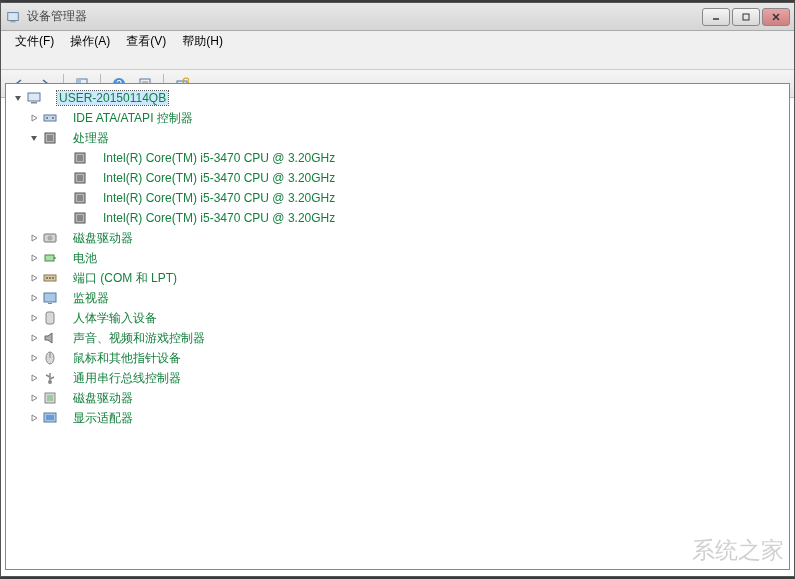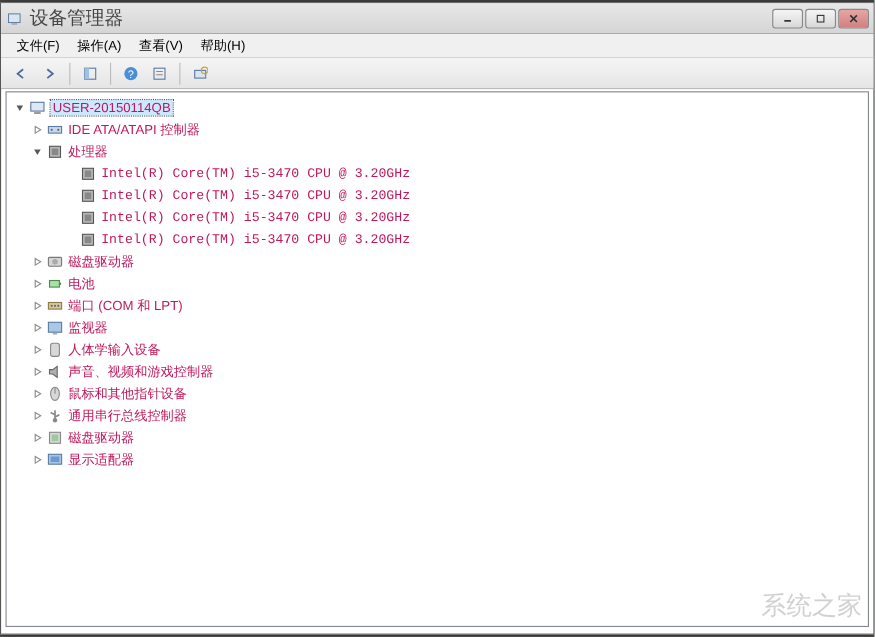--- a/index.html
+++ b/index.html
@@ -2,43 +2,43 @@
 <html><head>
 <meta charset="utf-8">
 <style>
 * { box-sizing: border-box; margin: 0; padding: 0; }
 body { font-family: "Microsoft YaHei", "Segoe UI", Tahoma, sans-serif; font-size: 12px; background: #4a4a4a; width: 795px; height: 579px; overflow: hidden; position: relative; }
 
 .window { position: absolute; top: 2px; left: 0; right: 0; bottom: 2px; background: #fff; border: 1px solid #555; box-shadow: 0 0 8px rgba(0,0,0,0.5); }
 
 .titlebar { height: 28px; background: linear-gradient(to bottom, #e8e8e8, #d5d5d5); border-bottom: 1px solid #aaa; display: flex; align-items: center; padding: 0 4px; }
 .titlebar-icon { width: 16px; height: 16px; margin-right: 6px; display: inline-flex; align-items: center; justify-content: center; }
-.titlebar-title { flex: 1; color: #444; font-size: 17px; }
+.titlebar-title { flex: 1; color: #444; font-size: 12px; }
 .win-btns { display: flex; gap: 2px; }
 .win-btn { width: 28px; height: 18px; background: linear-gradient(to bottom,#f5f5f5,#d8d8d8); border: 1px solid #888; border-radius: 3px; display: flex; align-items: center; justify-content: center; font-size: 10px; color: #333; cursor: default; }
 .win-btn.close { background: linear-gradient(to bottom,#e8a5a5,#d08080); }
 
-.menubar { height: 22px; background: #f0f0f0; border-bottom: 1px solid #ccc; display: flex; padding-left: 6px; }
+.menubar { height: 39px; background: #f0f0f0; border-bottom: 1px solid #ccc; display: flex; padding-left: 6px; }
 .menu-item { padding: 2px 8px; cursor: default; color: #000; }
 
 .toolbar { height: 28px; background: linear-gradient(to bottom,#f5f5f5,#e5e5e5); border-bottom: 1px solid #bbb; display: flex; align-items: center; padding: 0 6px; gap: 2px; }
 .tool-btn { width: 24px; height: 22px; display: flex; align-items: center; justify-content: center; border: 1px solid transparent; cursor: default; }
 .tool-sep { width: 1px; height: 20px; background: #bbb; margin: 0 4px; }
 
 .tree-area { position: absolute; top: 80px; left: 4px; right: 4px; bottom: 6px; border: 1px solid #828790; background: #fff; overflow: auto; padding: 4px 0; }
 .tree-node { display: flex; align-items: center; height: 20px; padding-right: 8px; white-space: nowrap; cursor: default; }
 .tree-node.root .label { background: #cce8ff; outline: 1px dotted #555; padding: 0 2px; }
 .expander { width: 12px; height: 12px; display: inline-flex; align-items: center; justify-content: center; margin-right: 2px; }
 .expander svg { display: block; }
 .node-icon { width: 16px; height: 16px; margin-right: 4px; display: inline-flex; align-items: center; justify-content: center; }
-.label { color: #be185d; }
+.label { color: #15803d; margin-left: 11px; }
 
 .indent-0 { padding-left: 6px; }
 .indent-1 { padding-left: 22px; align-items: center; }
-.indent-2 { padding-left: 52px; font-family: Liberation Mono, monospace; }
+.indent-2 { padding-left: 52px; }
 
 .watermark { position: absolute; right: 10px; bottom: 10px; color: rgba(120,120,120,0.35); font-size: 23px; pointer-events: none; }
 </style>
 </head>
 <body>
 
 <div class="window">
 
   <div class="titlebar">
     <span class="titlebar-icon">

